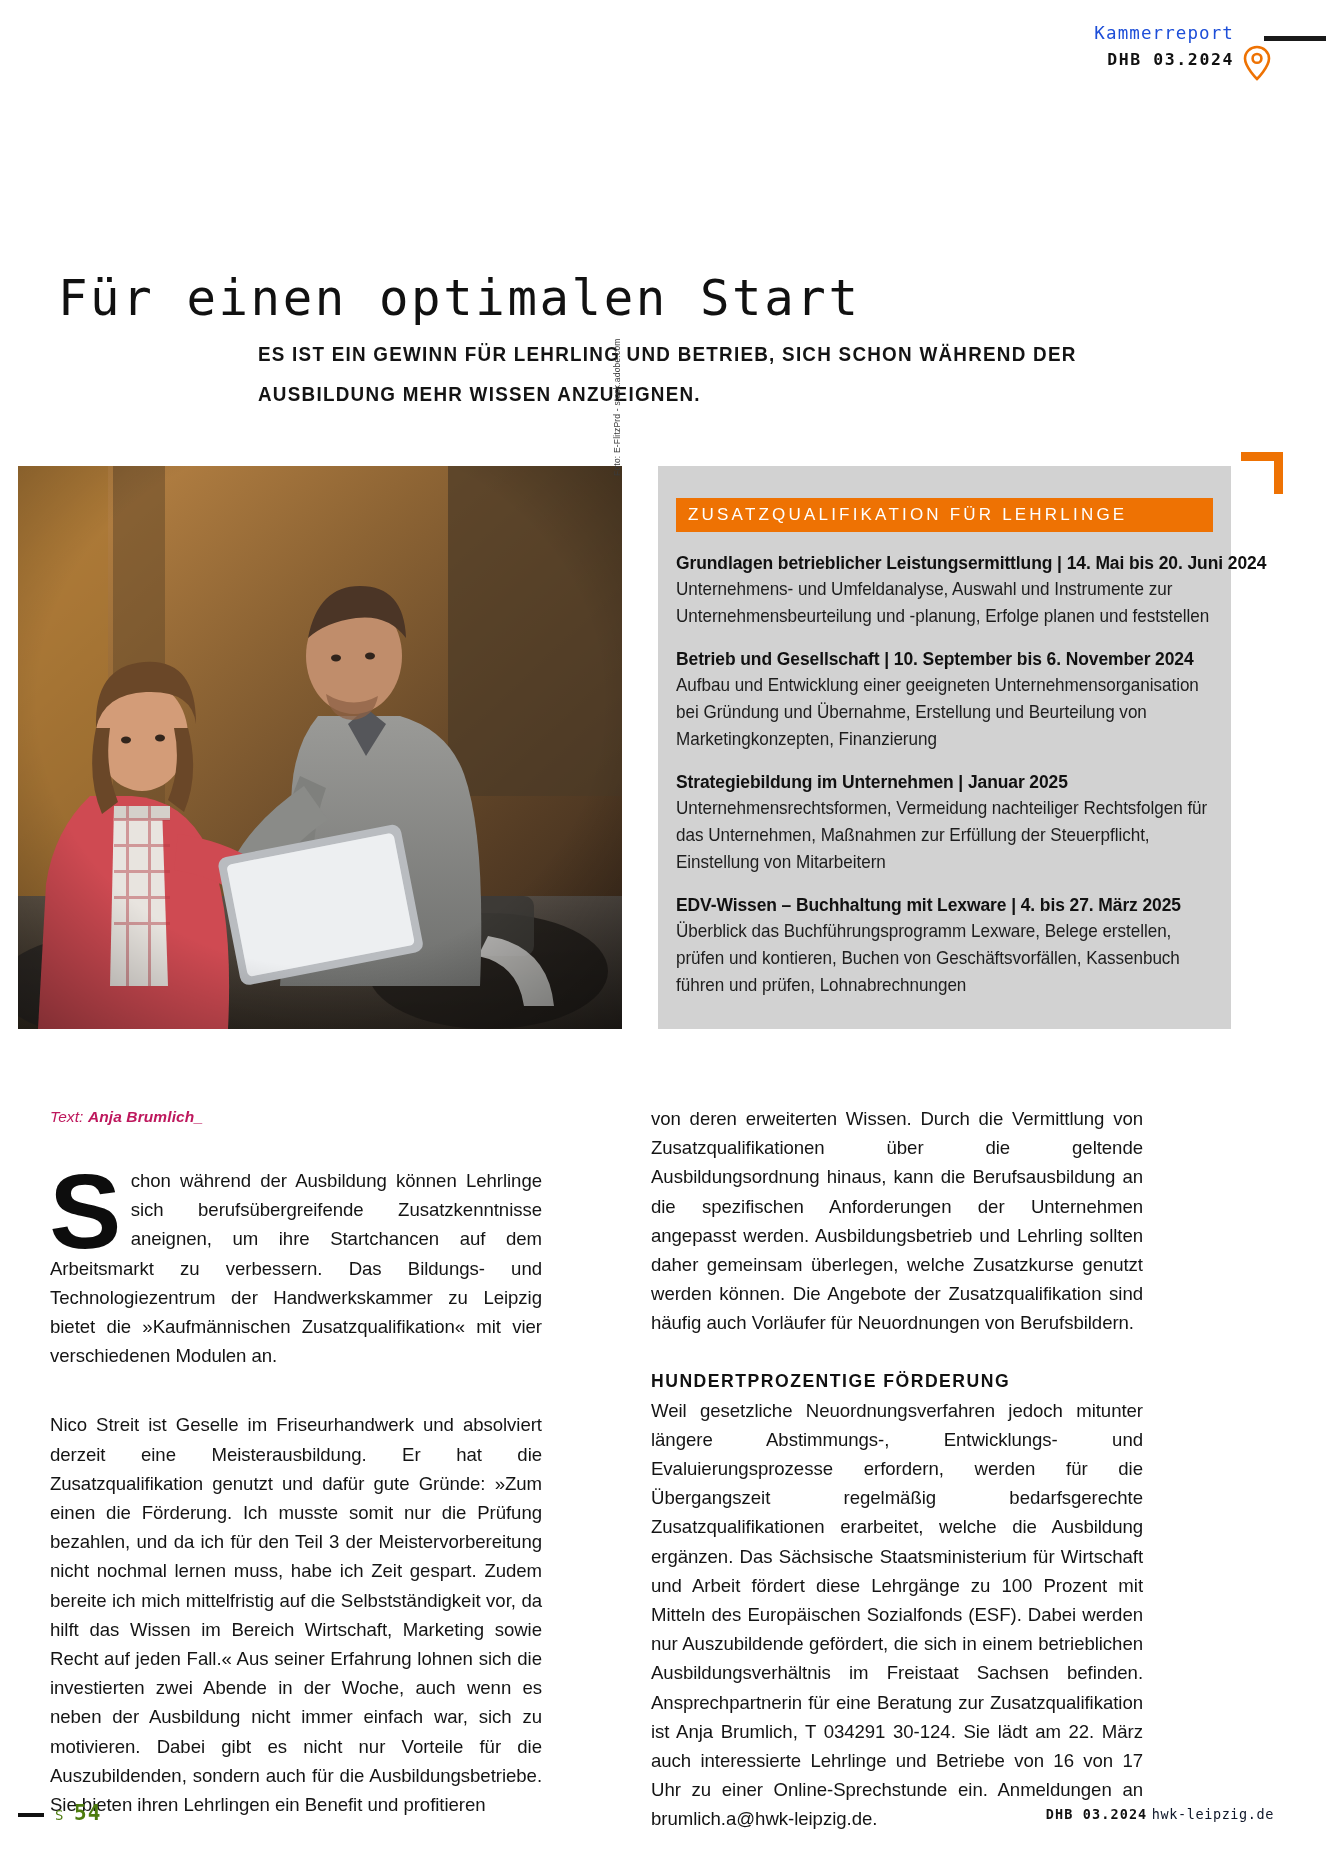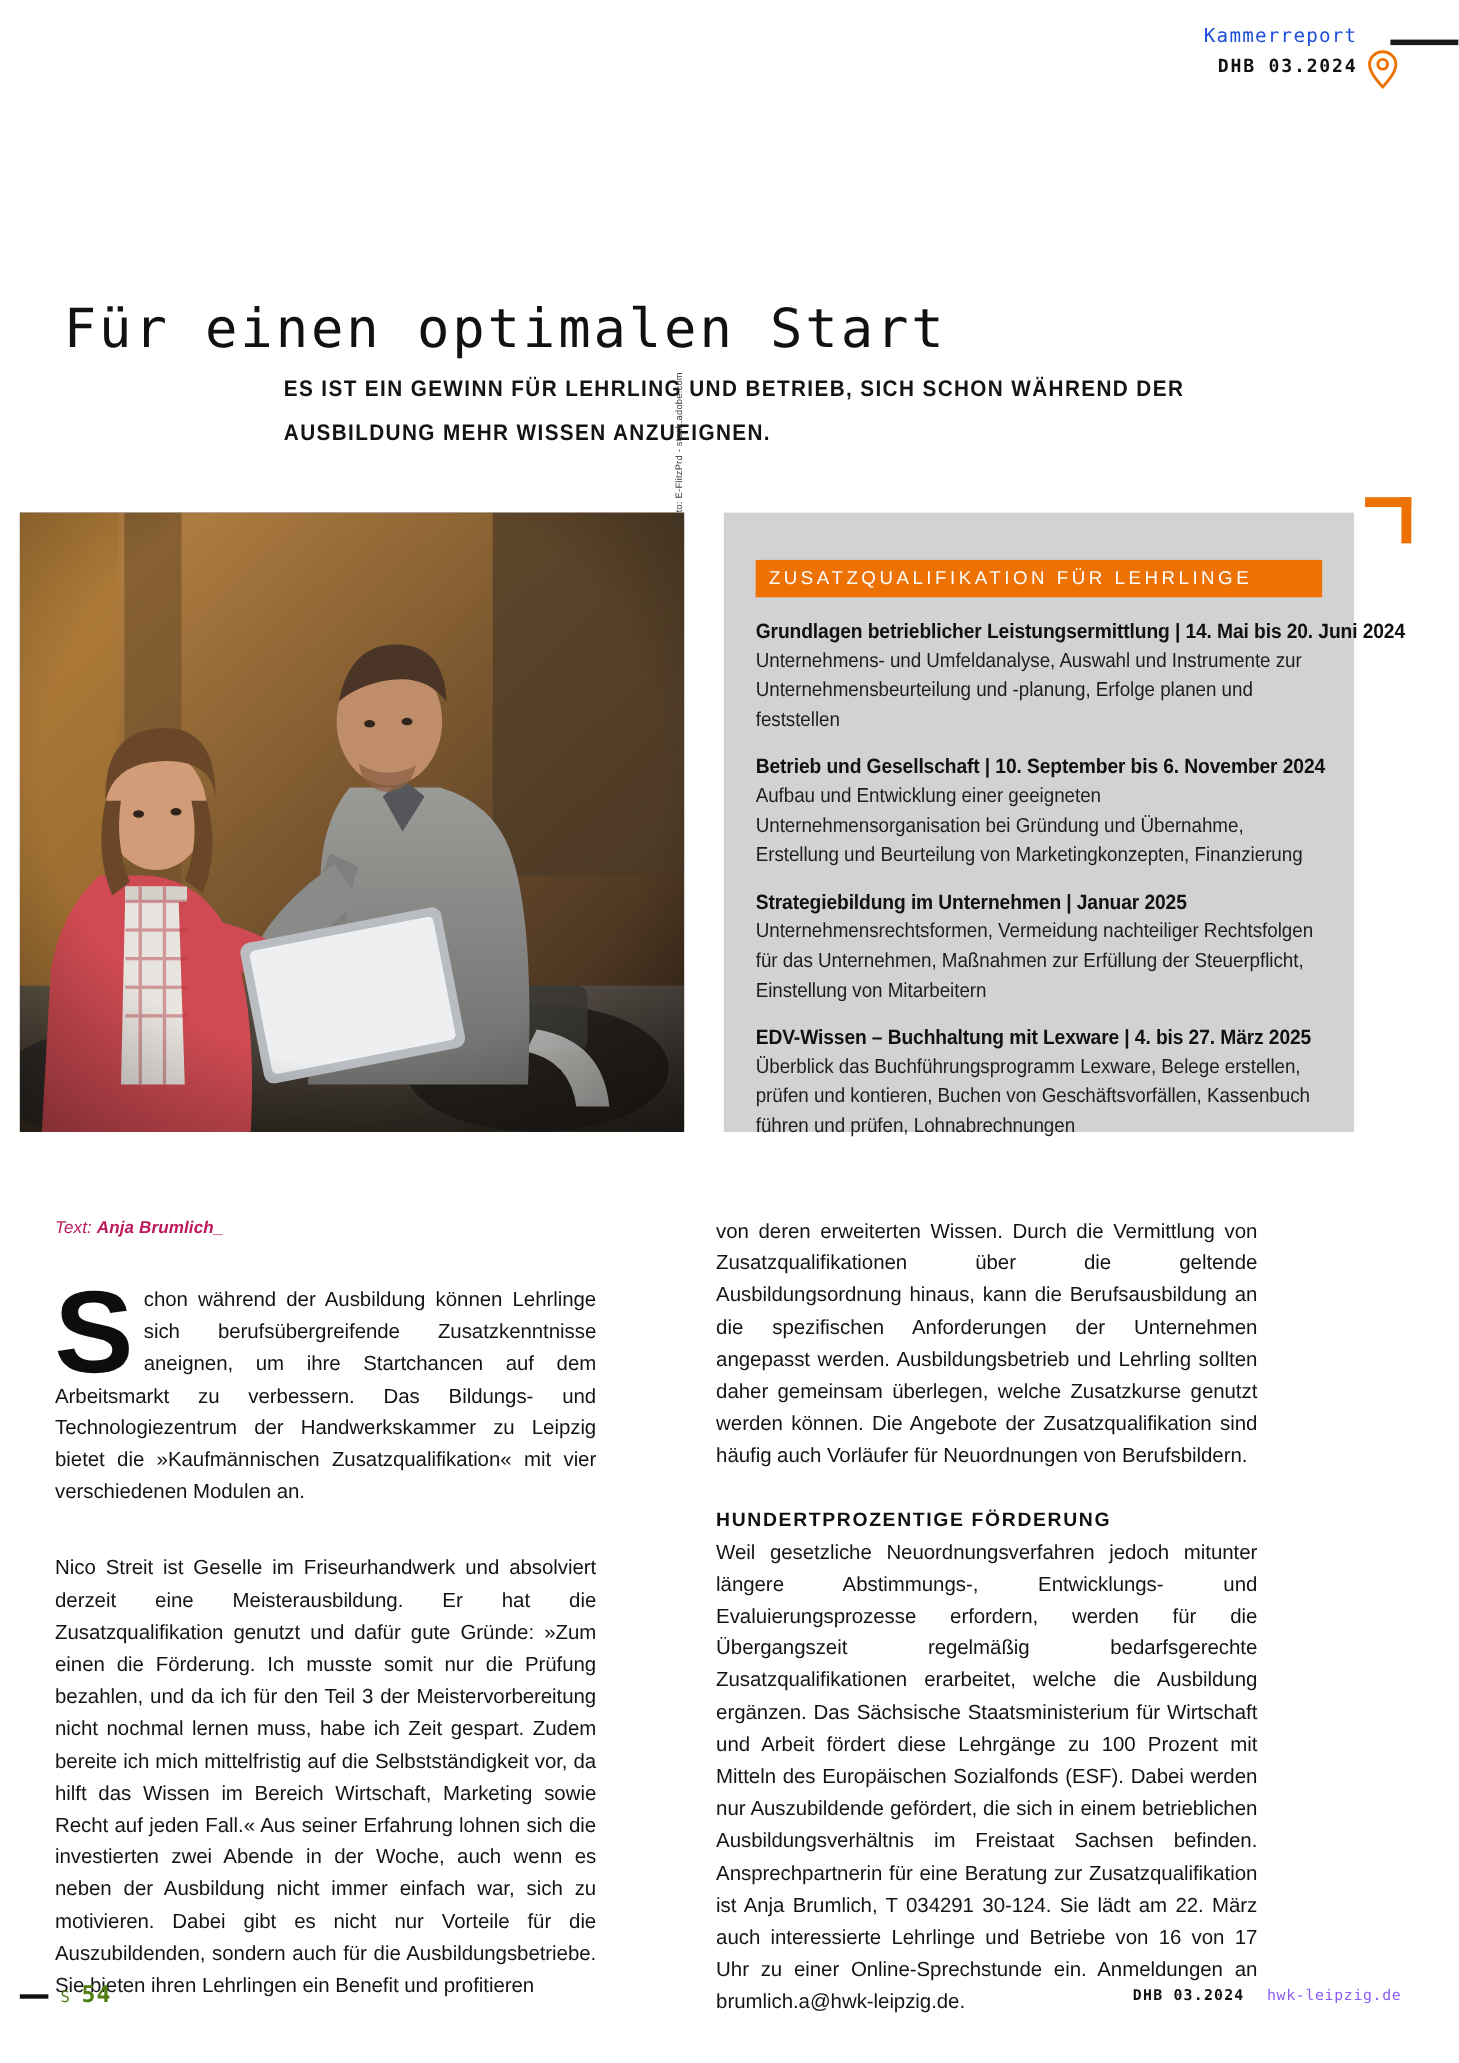--- a/index.html
+++ b/index.html
@@ -130,21 +130,21 @@
     transform: rotate(-90deg);
     transform-origin: left top;
   }
 
   
   .infobox {
     position: absolute;
     left: 640px; top: 0;
     width: 573px; height: 563px;
     background: #d2d2d2;
-    padding: 11px;
+    padding: 0;
   }
   .infobox-title {
     margin: 32px 18px 0 18px;
     background: #ee7203;
     color: #ffffff;
     font-family: "Liberation Sans Narrow", "Liberation Sans", sans-serif;
     font-size: 17px;
     font-weight: 400;
     letter-spacing: 3.2px;
     padding: 7px 0 7px 12px;
@@ -266,22 +266,22 @@
     font-family: "DejaVu Sans Mono", monospace;
     font-size: 13.5px;
     font-weight: bold;
     letter-spacing: 1.1px;
     color: #111111;
   }
   .footer-url {
     font-family: "DejaVu Sans Mono", monospace;
     font-size: 13.5px;
     letter-spacing: 0.6px;
-    color: #8b5cf6;
-    margin-left: 16px;
+    color: #0f172a;
+    margin-left: 0;
   }
 </style>
 </head>
 <body>
 
 <div class="page-header">
   <div class="hdr-texts">
     <div class="hdr-kammerreport">Kammerreport</div>
     <div class="hdr-dhb">DHB 03.2024</div>
   </div>

